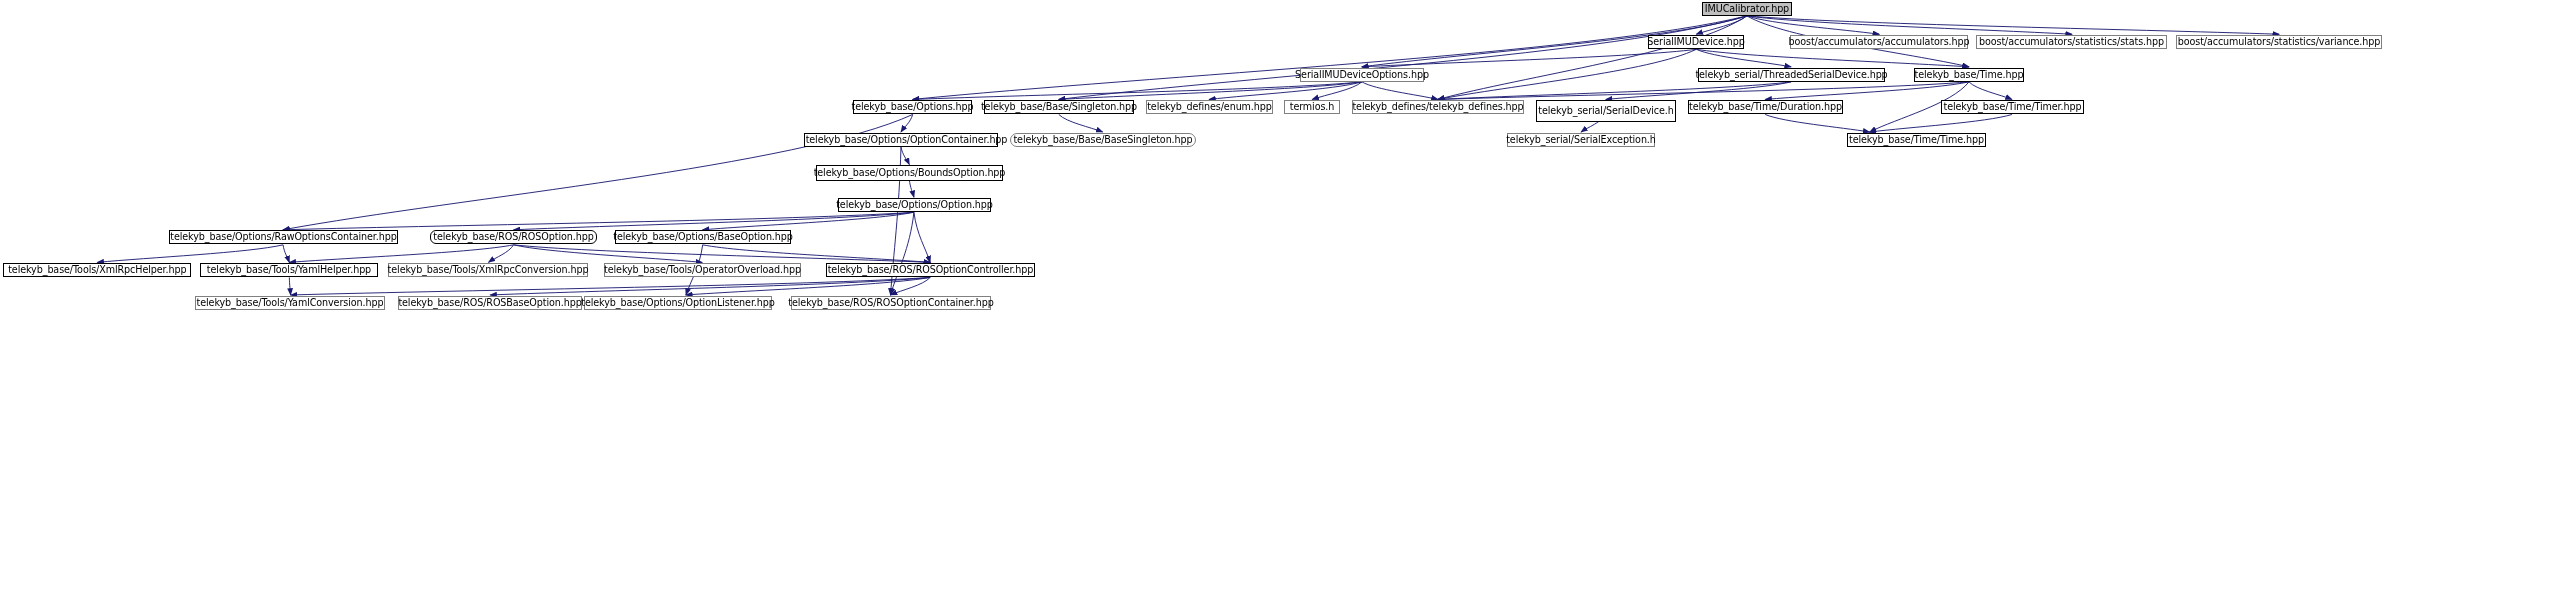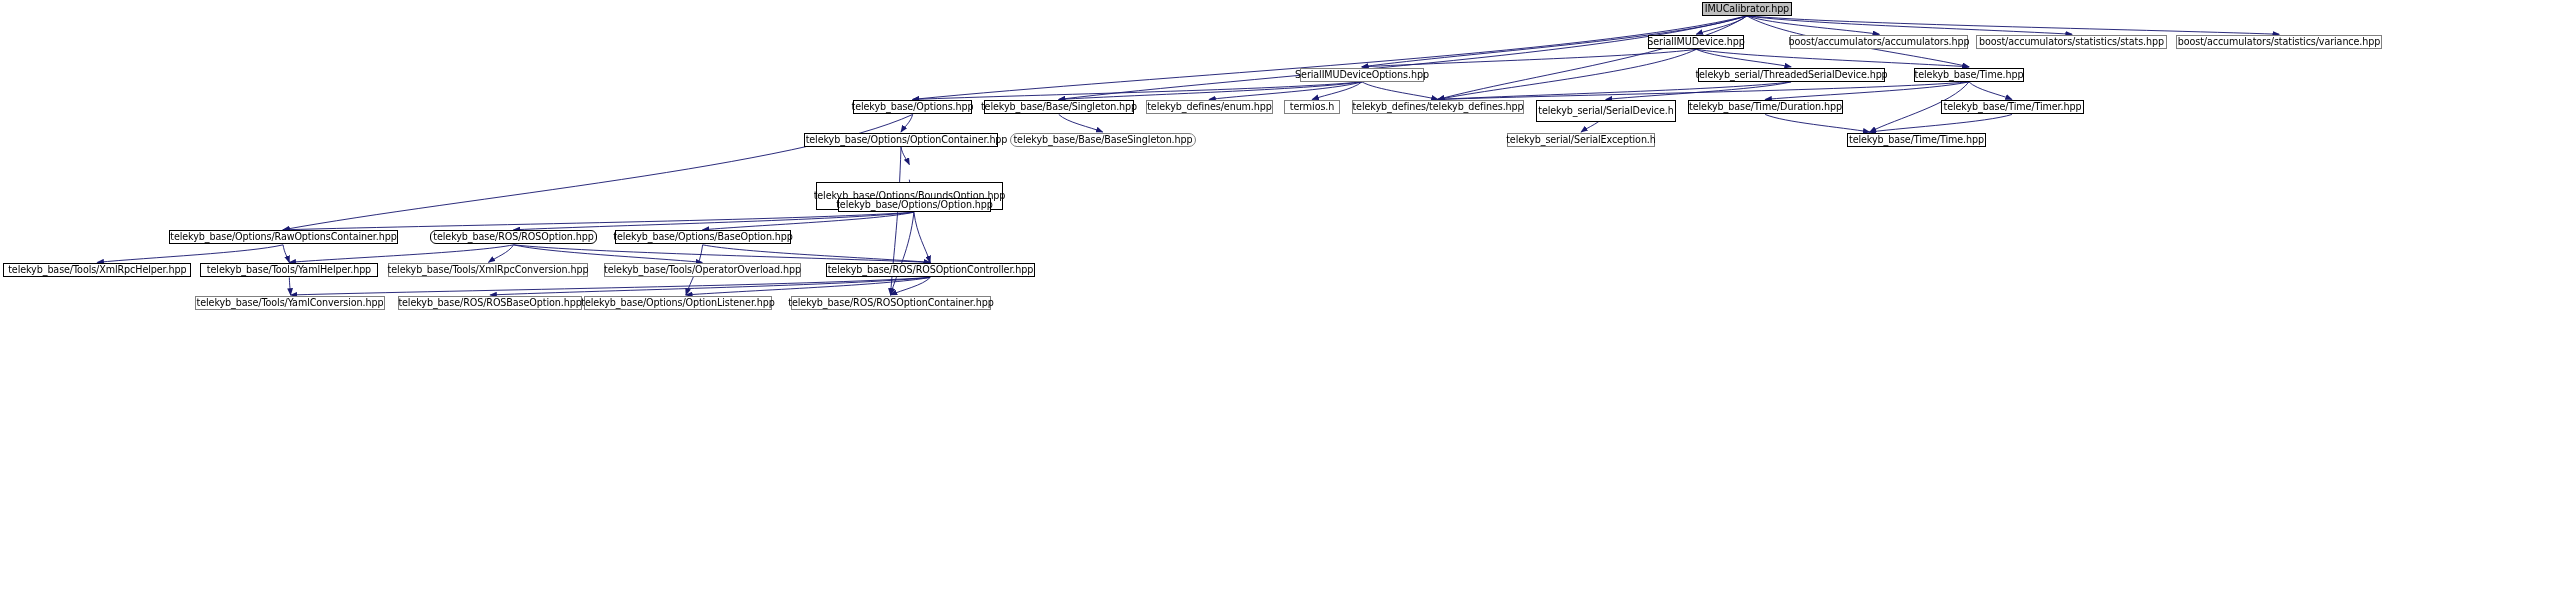--- a/index.html
+++ b/index.html
@@ -106,21 +106,21 @@
     <div class="node" style="left: 1146px; top: 100px; width: 127px; height: 14px;">telekyb_defines/enum.hpp</div>
     <div class="node" style="left: 1284px; top: 100px; width: 56px; height: 14px;">termios.h</div>
     <div class="node" style="left: 1352px; top: 100px; width: 172px; height: 14px;">telekyb_defines/telekyb_defines.hpp</div>
     <div class="node bold" style="left: 1536px; top: 100px; width: 140px; height: 22px;">telekyb_serial/SerialDevice.h</div>
     <div class="node bold" style="left: 1688px; top: 100px; width: 155px; height: 14px;">telekyb_base/Time/Duration.hpp</div>
     <div class="node bold" style="left: 1941px; top: 100px; width: 143px; height: 14px;">telekyb_base/Time/Timer.hpp</div>
     <div class="node bold" style="left: 804px; top: 133px; width: 194px; height: 14px; padding-left: 11px;">telekyb_base/Options/OptionContainer.hpp</div>
     <div class="node" style="left: 1010px; top: 133px; width: 186px; height: 14px; border-radius: 7px;">telekyb_base/Base/BaseSingleton.hpp</div>
     <div class="node" style="left: 1507px; top: 133px; width: 148px; height: 14px;">telekyb_serial/SerialException.h</div>
     <div class="node bold" style="left: 1800px; top: 133px; width: 139px; height: 14px; margin-left: 47px;">telekyb_base/Time/Time.hpp</div>
-    <div class="node bold" style="left: 816px; top: 182px; width: 187px; height: 28px;">telekyb_base/Options/BoundsOption.hpp</div>
+    <div class="node bold" style="left: 816px; top: 165px; width: 187px; height: 16px;">telekyb_base/Options/BoundsOption.hpp</div>
     <div class="node bold" style="left: 838px; top: 198px; width: 153px; height: 14px;">telekyb_base/Options/Option.hpp</div>
     <div class="node bold" style="left: 169px; top: 230px; width: 229px; height: 14px;">telekyb_base/Options/RawOptionsContainer.hpp</div>
     <div class="node bold" style="left: 430px; top: 230px; width: 167px; height: 14px; border-radius: 6px;">telekyb_base/ROS/ROSOption.hpp</div>
     <div class="node bold" style="left: 615px; top: 230px; width: 176px; height: 14px;">telekyb_base/Options/BaseOption.hpp</div>
     <div class="node bold" style="left: 3.3px; top: 263px; width: 188px; height: 14px; text-align: right;">telekyb_base/Tools/XmlRpcHelper.hpp</div>
     <div class="node bold" style="left: 200px; top: 263px; width: 178px; height: 14px;">telekyb_base/Tools/YamlHelper.hpp</div>
     <div class="node" style="left: 388px; top: 263px; width: 200px; height: 14px;">telekyb_base/Tools/XmlRpcConversion.hpp</div>
     <div class="node" style="left: 604px; top: 263px; width: 197px; height: 14px;">telekyb_base/Tools/OperatorOverload.hpp</div>
     <div class="node bold" style="left: 826px; top: 263px; width: 209px; height: 14px;">telekyb_base/ROS/ROSOptionController.hpp</div>
     <div class="node" style="left: 195px; top: 296px; width: 190px; height: 14px;">telekyb_base/Tools/YamlConversion.hpp</div>

